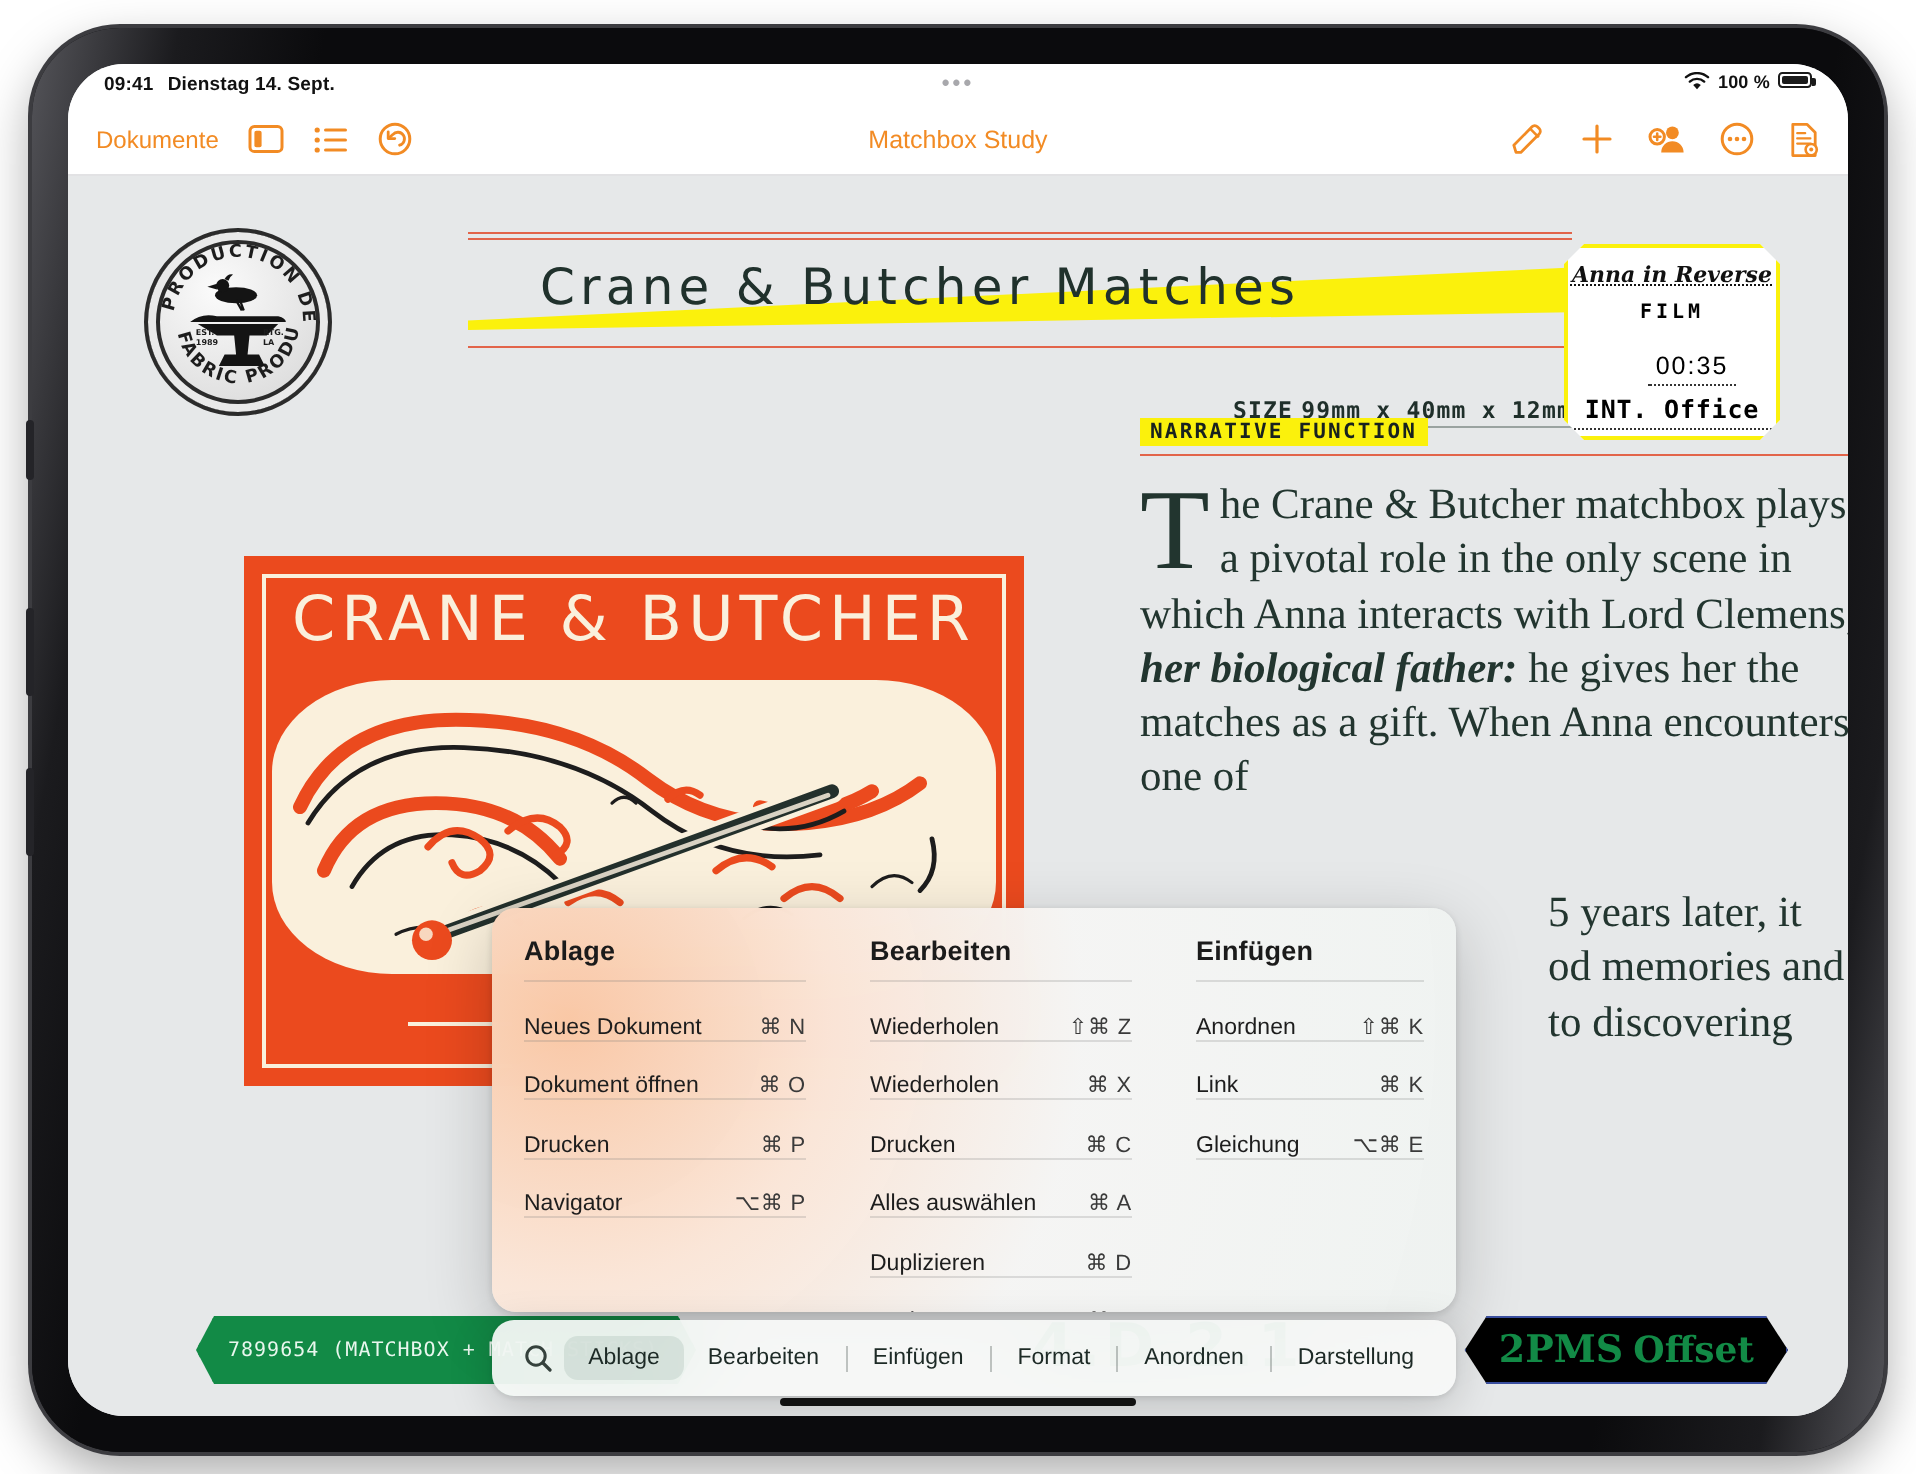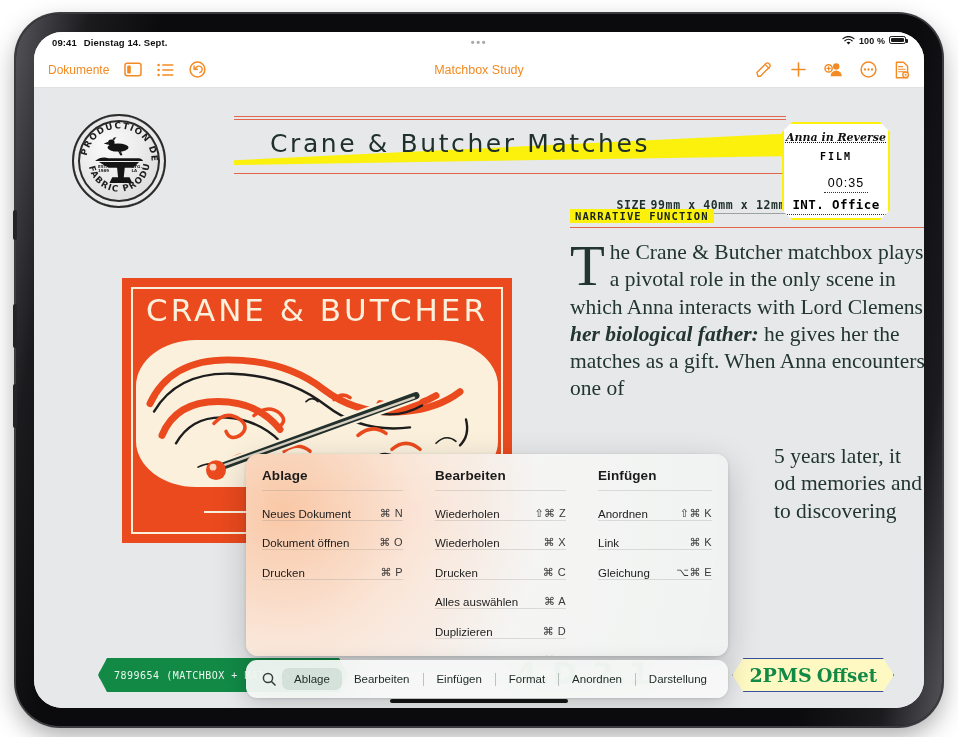--- a/index.html
+++ b/index.html
@@ -179,21 +179,21 @@
     font-family:"DejaVu Sans Mono", monospace; font-size:10px;
     color:#e9f7ee; letter-spacing:.5px; white-space:nowrap;
   }
   #spec-code{
     position:absolute; left:470px; top:-2px;
     font-family:"DejaVu Sans", sans-serif; font-weight:bold;
     font-size:30px; color:#128A46; letter-spacing:2px;
   }
   #spec-right{
     position:absolute; right:18px; top:0; height:34px;
-    border:1.5px solid #3a4fa0; background:#fef9c3;
+    border:1.5px solid #3a4fa0; background:#000000;
     display:flex; align-items:center; padding:0 16px; gap:5px;
     clip-path: polygon(11px 0,calc(100% - 11px) 0,100% 50%,calc(100% - 11px) 100%,11px 100%,0 50%);
   }
   #spec-pms{ font-family:"DejaVu Serif", serif; font-weight:bold; font-size:19px; color:#128A46;}
   #spec-offset{ font-family:"DejaVu Serif", serif; font-weight:bold; font-size:18px; color:#128A46;}
 
   
   #menu-panel{
     position:absolute; left:212px; top:366px; width:482px; height:202px;
     border-radius:12px; overflow:hidden;
@@ -484,20 +484,24 @@
             <span class="shortcut">⌘ N</span>
           </div>
           <div class="menu-item">
             <span>Dokument öffnen</span>
             <span class="shortcut">⌘ O</span>
           </div>
           <div class="menu-item">
             <span>Drucken</span>
             <span class="shortcut">⌘ P</span>
           </div>
+          <div class="menu-item">
+            <span>Navigator</span>
+            <span class="shortcut">⌥⌘ P</span>
+          </div>
           <div class="col-end-rule"></div>
         </div>
 
         <div class="menu-col" id="col-bearbeiten">
           <div class="col-head">Bearbeiten</div>
           <div class="menu-item">
             <span>Wiederholen</span>
             <span class="shortcut">⇧⌘ Z</span>
           </div>
           <div class="menu-item">

